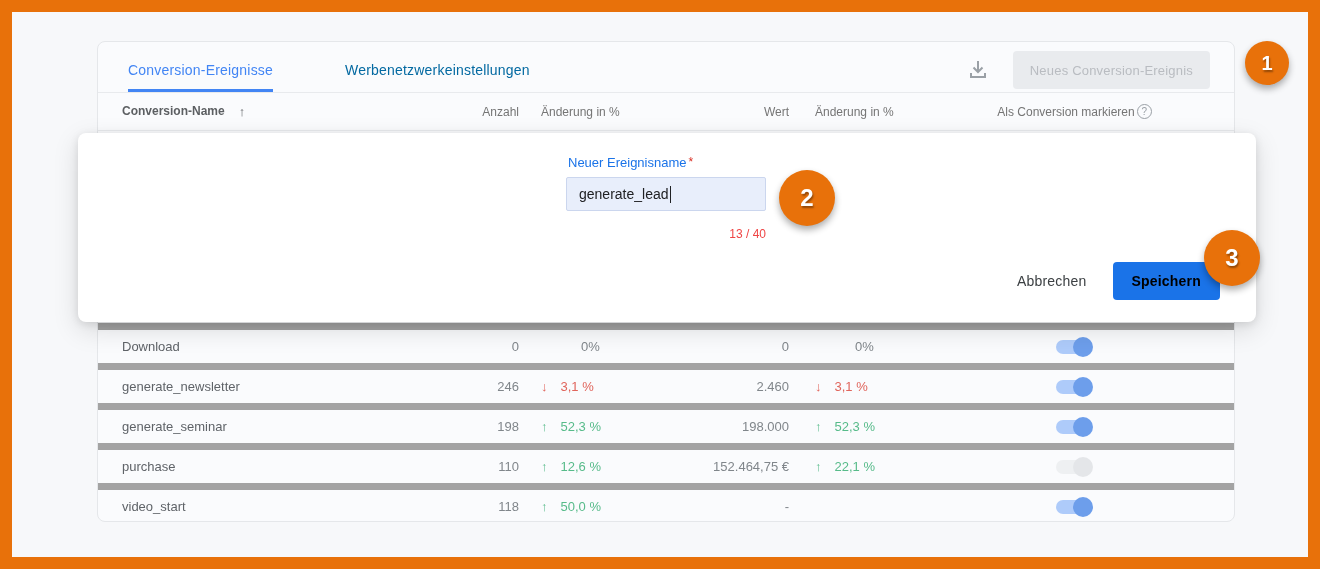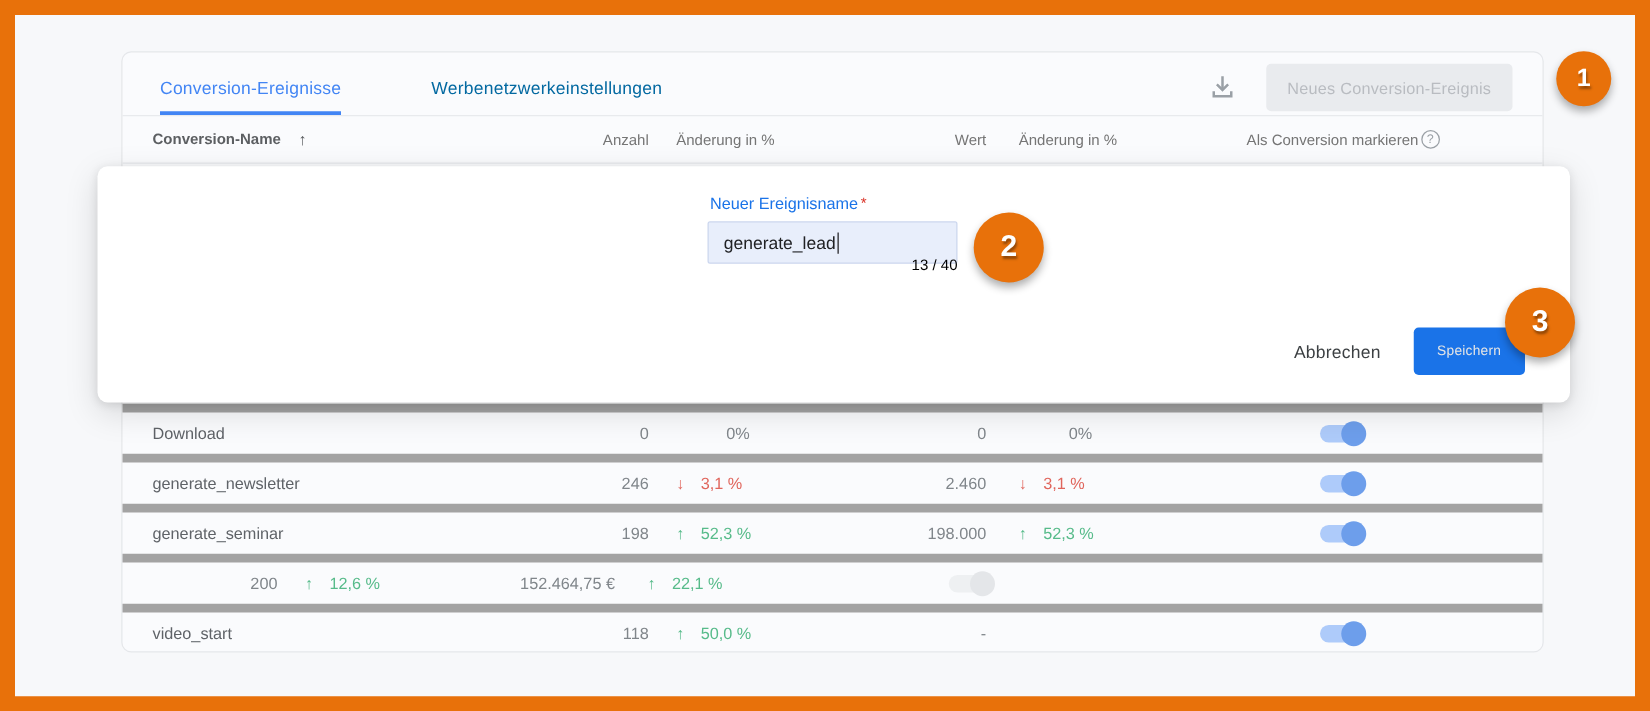--- a/index.html
+++ b/index.html
@@ -52,25 +52,25 @@
 
   
   .modal { position:absolute; left:66px; top:121px; width:1178px; height:189px; background:#ffffff;
            border-radius:8px; box-shadow:0 2px 8px rgba(0,0,0,.10), 0 8px 26px rgba(0,0,0,.13); z-index:5; }
   .m-label { position:absolute; left:490px; top:22px; font-size:13px; color:#1a73e8; }
   .m-req { color:#d93025; font-size:12px; vertical-align:top; margin-left:2px; }
   .m-input { position:absolute; left:488px; top:44px; width:200px; height:34px; background:#e8eefb;
              border:1px solid #cbd6ee; border-radius:2px; display:flex; align-items:center;
              padding-left:12px; font-size:14px; color:#202124; cursor:text;text-align:right; }
   .caret { display:inline-block; width:1px; height:17px; background:#202124; margin-left:1px; }
-  .m-counter { position:absolute; left:488px; top:72px; width:200px; text-align:right; font-size:12px; color:#000000; }
+  .m-counter { position:absolute; left:488px; top:94px; width:200px; text-align:right; font-size:12px; color:#ef4444; }
   .m-actions { position:absolute; right:36px; bottom:22px; display:flex; align-items:center; gap:26px; }
   .btn-cancel { font-size:14px; color:#3c4043; cursor:pointer; letter-spacing:.2px; }
-  .btn-save { height:38px; padding:0 19px; background:#1a73e8; color:#e5e5e5; font-size:11px; border-radius:4px;
-              display:flex; align-items:center; cursor:pointer; letter-spacing:.2px; }
+  .btn-save { height:38px; padding:0 19px; background:#1a73e8; color:#000000; font-size:14px; border-radius:4px;
+              display:flex; align-items:center; cursor:pointer; letter-spacing:.2px;font-weight:bold; }
 
   
   .badge { position:absolute; border-radius:50%; background:#e8710a; color:#fff; display:flex; align-items:center;
            justify-content:center; font-weight:700; box-shadow:0 4px 7px rgba(0,0,0,.32);
            text-shadow:1px 2px 2px rgba(0,0,0,.38); z-index:10; }
   .badge-1 { left:1233px; top:29px;  width:44px; height:44px; font-size:20px; }
   .badge-2 { left:767px;  top:158px; width:56px; height:56px; font-size:24px; }
   .badge-3 { left:1192px; top:218px; width:56px; height:56px; font-size:24px; }
 </style>
 </head>
@@ -165,21 +165,22 @@
         </div>
         <div class="c-mark">
             <span class="toggle">
               <span class="track"></span>
               <span class="thumb"></span>
             </span>
           </div>
       </div>
 
       <div class="row">
-        <div class="c-count num">200</div>
+        <div class="c-name">purchase</div>
+        <div class="c-count num">110</div>
         <div class="c-chg trend-up">
           <span class="arrow">↑</span>
           <span class="chg-val">12,6 %</span>
         </div>
         <div class="c-val num">152.464,75 €</div>
         <div class="c-chg2 trend-up">
           <span class="arrow">↑</span>
           <span class="chg-val">22,1 %</span>
         </div>
         <div class="c-mark">

